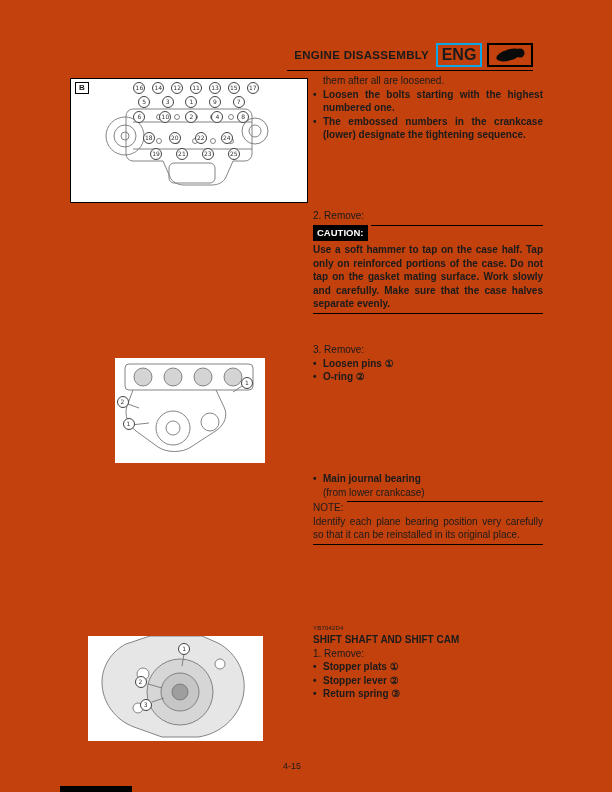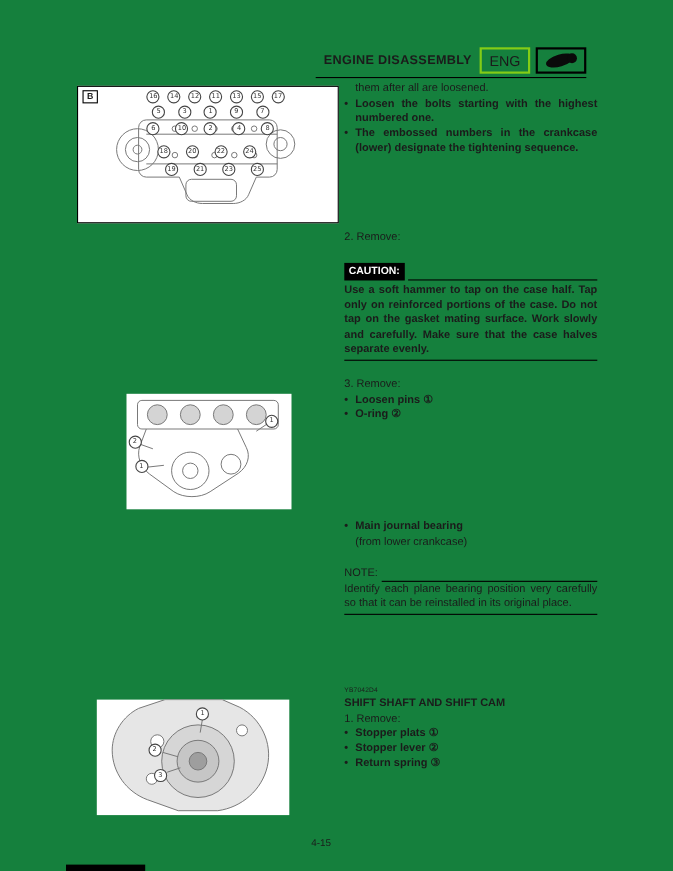--- a/index.html
+++ b/index.html
@@ -1,26 +1,26 @@
 <!DOCTYPE html>
 <html><head>
 <meta charset="utf-8">
 <style>
   html,body { margin:0; padding:0; background:#ffffff; }
   .page {
-    position:relative; width:612px; height:792px; background:#15803d;
+    position:relative; width:612px; height:792px; background:#c2410c;
     color:#1b1b1b; font-family:"Liberation Sans", sans-serif; overflow:hidden;
   }
   p { margin:0; }
 
   
   .header { position:absolute; left:287px; top:42px; width:246px; height:26px; display:flex; align-items:center; }
   .header-title { flex:1; text-align:right; font-weight:bold; font-size:11.5px; letter-spacing:0.3px; padding-right:7px; }
-  .eng-box { width:42px; height:20px; border:2px solid #84cc16; display:flex; align-items:center; justify-content:center;
-             font-weight:normal; font-size:13px; margin-right:5px; }
+  .eng-box { width:42px; height:20px; border:2px solid #0ea5e9; display:flex; align-items:center; justify-content:center;
+             font-weight:bold; font-size:16px; margin-right:5px; }
   .icon-box { width:42px; height:20px; border:2px solid #000; display:flex; align-items:center; justify-content:center; }
   .header-rule { position:absolute; left:287px; top:70px; width:246px; border-top:1px solid #000; }
 
   
   figure { margin:0; }
   .fig-b { position:absolute; left:70px; top:78px; width:236px; height:123px; border:1.5px solid #000; background:#fff; }
   .fig-label { position:absolute; left:4px; top:3px; border:1px solid #000; font-size:8px; font-weight:bold; padding:0 3px; line-height:10px; background:#fff; z-index:3; }
   .fig-plain { position:absolute; background:#fff; }
   .fig-dowel { left:115px; top:358px; width:150px; height:105px; }
   .fig-shift { left:88px;  top:636px; width:175px; height:105px; }
@@ -31,21 +31,21 @@
     width:10px; height:10px; border:0.8px solid #444; border-radius:50%;
     background:#fff; color:#333; font-size:6px; line-height:9px; text-align:center;
     font-family:"DejaVu Sans", sans-serif;
   }
 
   
   .col { position:absolute; left:313px; width:230px; font-size:10px; line-height:13.5px; }
   .cont { padding-left:10px; }
   .bullet { position:relative; padding-left:10px; text-align:justify;font-weight:bold; }
   .bullet::before { content:"\2022"; position:absolute; left:0; top:0; }
-  .label-row { display:flex; align-items:flex-end; margin-top:16px; }
+  .label-row { display:flex; align-items:flex-start; margin-top:2px; }
   .caution-label { background:#000; color:#fff; font-weight:bold; font-size:9.5px; padding:1px 5px 2px 4px; }
   .note-label { font-weight:normal; font-size:10px; }
   .rule-line { flex:1; border-top:1.3px solid #000; margin-left:3px; }
   .bold-just { font-weight:bold; text-align:justify; margin-top:2px; }
   .just { text-align:justify; }
   .hrule { border-top:1.3px solid #000; margin-top:2px; }
   .code { font-size:6px; line-height:9px; letter-spacing:0.2px; }
   .section-title { font-weight:bold; font-size:10px; }
 
   

